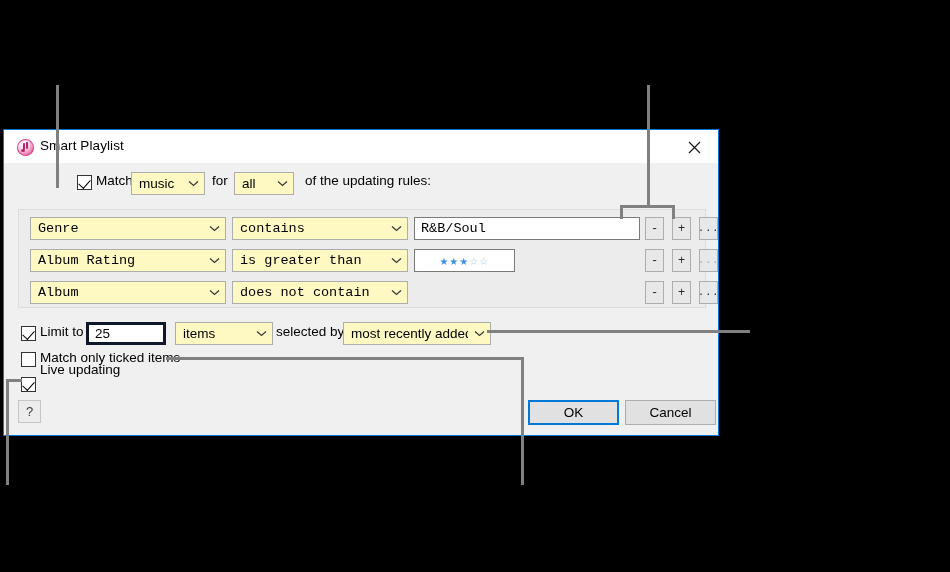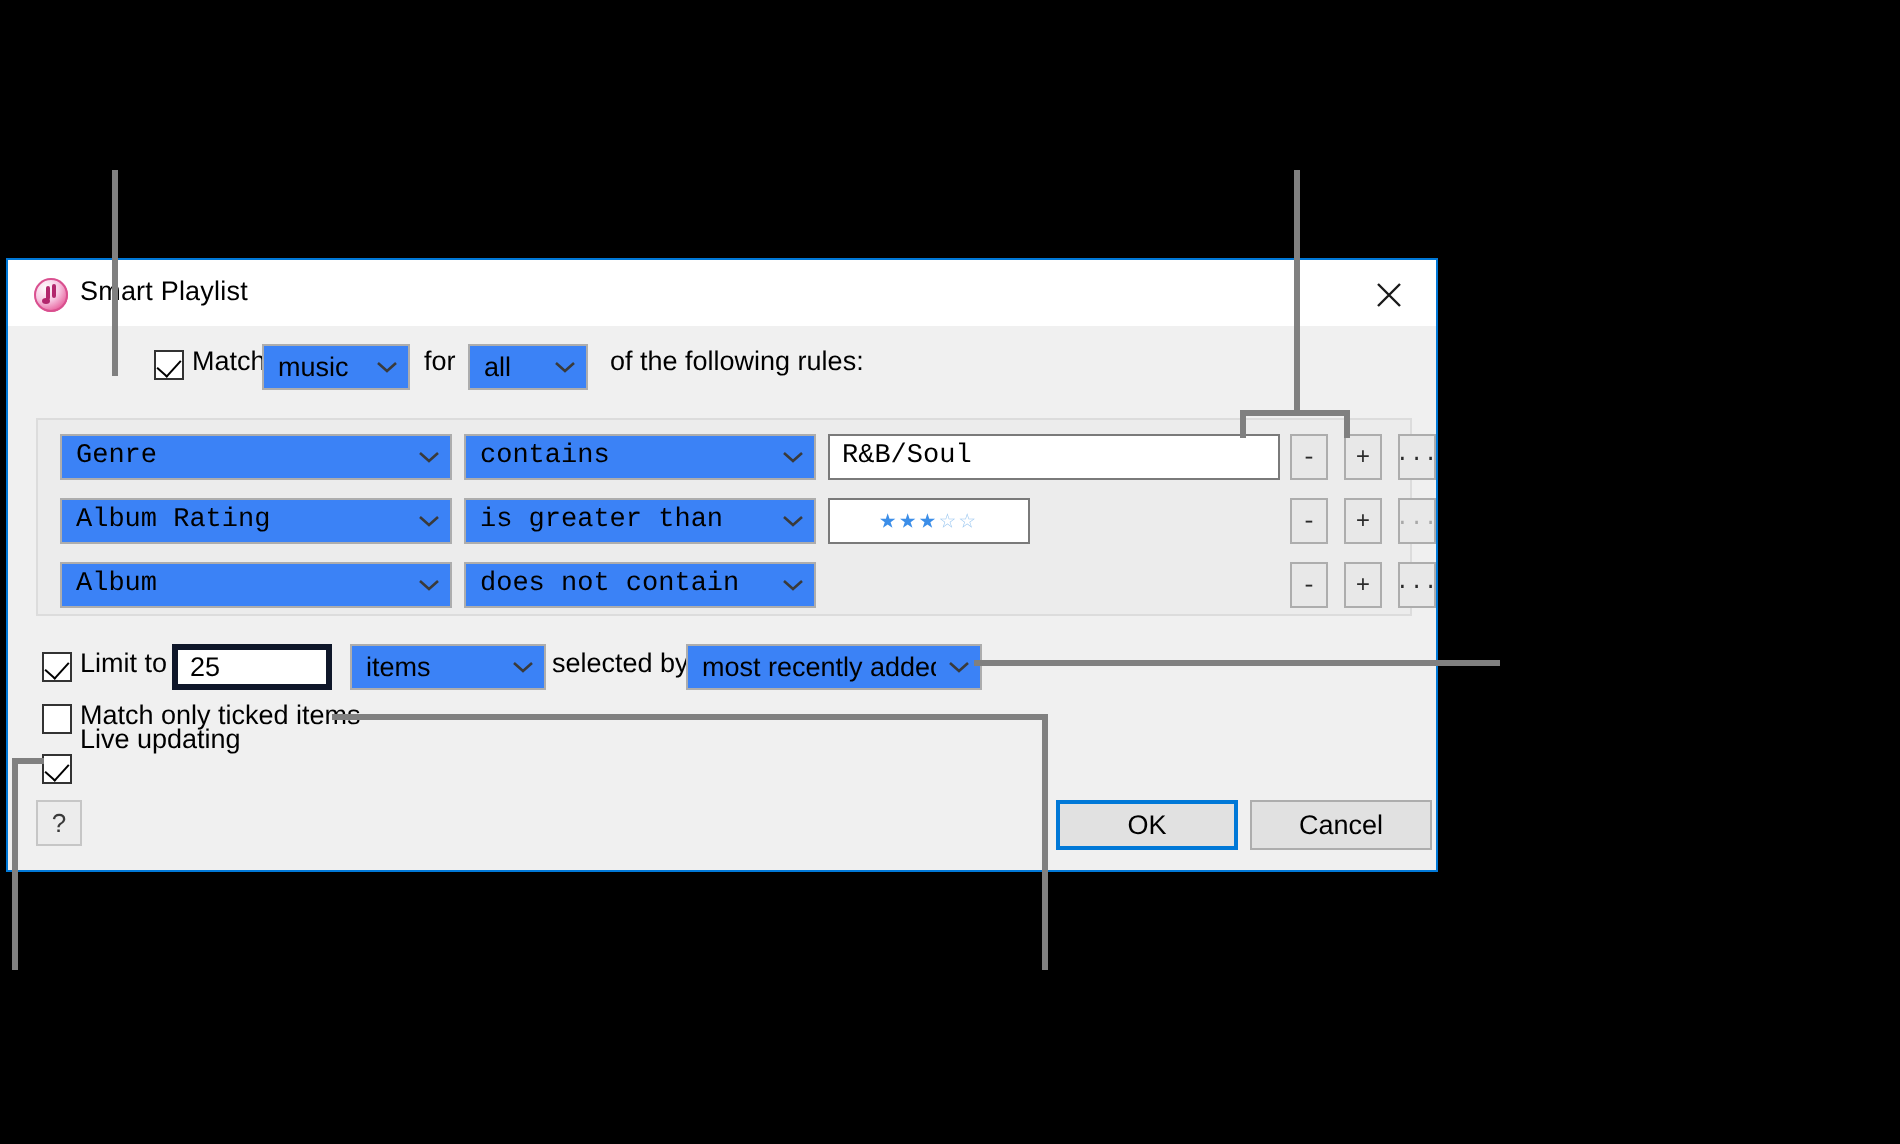--- a/index.html
+++ b/index.html
@@ -56,21 +56,21 @@
     position:absolute;width:15px;height:15px;background:#fff;
     border:1px solid #333;box-sizing:border-box;
   }
   .cb.checked::after{
     content:"";position:absolute;left:3px;top:1px;width:6px;height:10px;
     border:solid #000;border-width:0 1.6px 1.6px 0;transform:rotate(42deg);
   }
   .lbl{position:absolute;font-size:13.5px;color:#000;}
 
   .sel{
-    position:absolute;height:23px;background:#3b82f6;border:1px solid #adadad;
+    position:absolute;height:23px;background:#fef9c3;border:1px solid #adadad;
     box-sizing:border-box;font-size:13.5px;color:#000;
     display:flex;align-items:center;cursor:default;
   }
   .sel .sel-txt{padding-left:7px;flex:1;white-space:nowrap;overflow:hidden;}
   .sel .chev{width:22px;display:flex;align-items:center;justify-content:center;}
   .chev svg{display:block;}
 
   
   .rules{
     position:absolute;left:14px;top:79px;width:688px;height:99px;
@@ -172,21 +172,21 @@
 
       <div class="sel" style="left:174px;top:8px;width:60px;">
         <span class="sel-txt">all</span>
         <span class="chev">
             <svg width="11" height="7" viewBox="0 0 11 7">
               <path d="M1 1.5 L5.5 5.5 L10 1.5" stroke="#3a3a3a" stroke-width="1.3" fill="none"></path>
             </svg>
           </span>
       </div>
 
-      <div class="lbl" style="left:245px;top:9px;">of the following rules:</div>
+      <div class="lbl" style="left:245px;top:9px;">of the updating rules:</div>
     </div>
 
     <div class="rules">
 
       <div class="rule-row" style="top:7px;">
         <div class="sel sel-field">
           <span class="sel-txt">Genre</span>
           <span class="chev">
               <svg width="11" height="7" viewBox="0 0 11 7">
                 <path d="M1 1.5 L5.5 5.5 L10 1.5" stroke="#3a3a3a" stroke-width="1.3" fill="none"></path>

